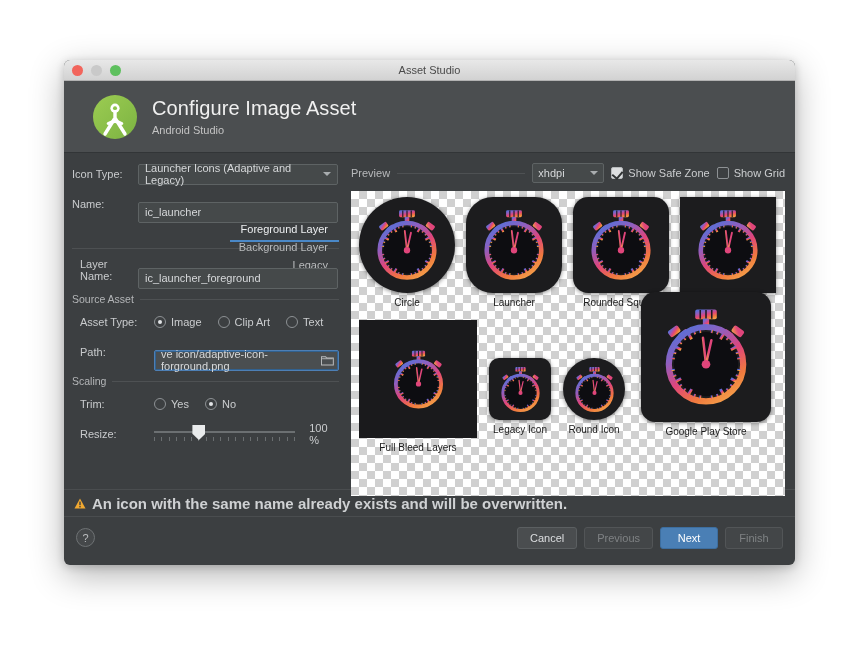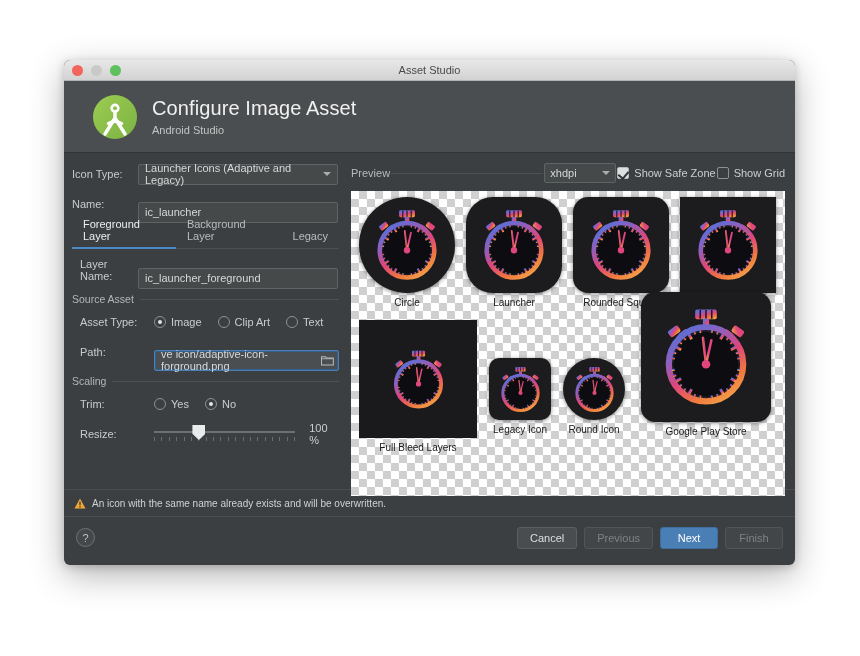--- a/index.html
+++ b/index.html
@@ -118,20 +118,21 @@
   }
   .textfield.pathfield { justify-content: space-between; padding-right: 4px; }
 
   
   #tabs {
     display: flex; gap: 0;
     margin: 8px 8px 0 8px;
     border-bottom: 1px solid #4d5052;
     height: 26px;
     align-items: flex-end;
+    flex-direction: column;
   }
   .tab {
     font-size: 11px; color: #b9bbbd;
     padding: 0 11px 6px 11px;
     position: relative;
   }
   .tab.active { color: #eceef0; }
   .tab.active::after {
     content: "";
     position: absolute; left: 0; right: 0; bottom: -1px;
@@ -185,21 +186,21 @@
     background: #e9ebec;
     clip-path: polygon(0 0, 100% 0, 100% 58%, 50% 100%, 0 58%);
   }
   .slider-value { font-size: 11px; color: #cbcdcf; margin-left: 14px; }
 
   
   #preview-head {
     display: flex; align-items: center;
     height: 20px;
     margin-bottom: 8px;
-    gap: 1px;
+    gap: 7px;
   }
   #preview-label { font-size: 11px; color: #b8babc; }
   #preview-rule { flex: 1; height: 1px; background: #4e5153; max-width: 190px; }
   .dpi-combo {
     width: 72px; height: 20px;
     background: #45494a; border: 1px solid #5e6364; border-radius: 2px;
     display: flex; align-items: center; justify-content: space-between;
     padding: 0 5px; font-size: 11px; color: #d6d8da;
   }
   .dpi-combo .caret {
@@ -258,21 +259,21 @@
 
   
   #warning {
     height: 27px;
     background: #3c3f41;
     border-top: 1px solid #4a4d4f;
     display: flex; align-items: center;
     padding-left: 10px;
     gap: 6px;
   }
-  #warn-text { font-size: 10px; color: #cfd1d3; }
+  #warn-text { font-size: 15px; color: #cfd1d3; font-weight: bold; }
 
   
   #buttonbar {
     height: 42px;
     background: #3c3f41;
     border-top: 1px solid #4a4d4f;
     display: flex; align-items: center;
     padding: 0 12px;
   }
   #help-btn {

